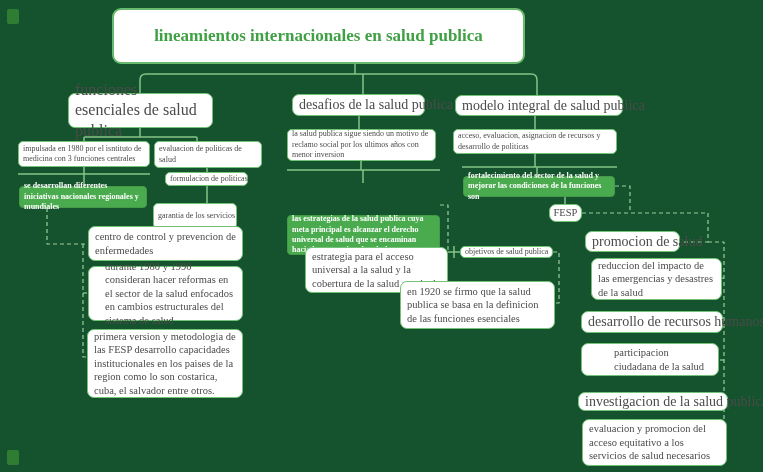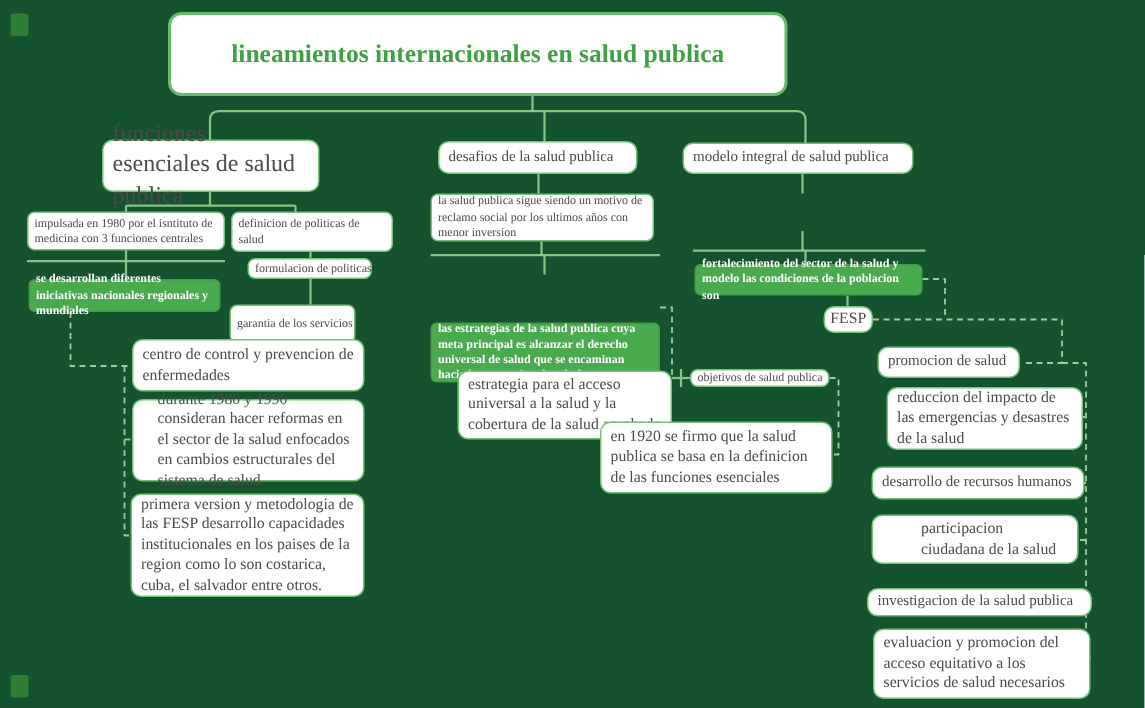--- a/index.html
+++ b/index.html
@@ -7,21 +7,21 @@
     position:relative;width:763px;height:472px;background:#14532d;overflow:hidden;
     font-family:"Liberation Serif","DejaVu Serif",serif;color:#4b4b4b;
   }
   #wires{position:absolute;left:0;top:0;z-index:0;}
   .box{
     position:absolute;z-index:1;box-sizing:border-box;background:#ffffff;
     border:1.4px solid #74c277;border-radius:7px;padding:3px 6px;
     font-size:10.5px;line-height:1.28;display:flex;flex-direction:column;justify-content:center;
   }
   .box.sm{font-size:8px;line-height:1.3;padding:2px 4px;border-radius:5px;}
-  .box.nw{white-space:nowrap;font-size:10px;align-items:flex-start;}
+  .box.nw{white-space:nowrap;font-size:14px;align-items:flex-start;}
   .box.green{background:#4aab4e;border-color:#459a48;color:#ffffff;font-weight:bold;border-radius:4px;}
   .box.title{
     border:2px solid #68bb6c;border-radius:9px;color:#3fa044;font-weight:bold;
     font-size:17px;line-height:1.45;text-align:center;align-items:center;
   }
   .box.fesp{align-items:center;font-size:10.5px;}
   .corner-mark{position:absolute;z-index:2;width:12px;height:15px;background:#2e7d32;border-radius:2px;}
 </style>
 </head>
 <body>
@@ -79,38 +79,39 @@
     </g>
   </svg>
 
   <div class="corner-mark" style="left:7px;top:9px;"></div>
   <div class="corner-mark" style="left:7px;top:450px;"></div>
 
   <div class="box title" style="left:112px;top:8px;width:413px;height:56px;">lineamientos internacionales en salud publica</div>
 
   <div class="box" style="left:68px;top:93px;width:145px;height:35px;font-size:16px;">funciones esenciales de salud publica</div>
   <div class="box nw" style="left:292px;top:94px;width:133px;height:22px;">desafios de la salud publica</div>
-  <div class="box nw" style="left:455px;top:95px;width:154px;height:21px;">modelo integral de salud publica</div>
+  <div class="box nw" style="left:455px;top:95px;width:168px;height:21px;">modelo integral de salud publica</div>
 
   <div class="box sm" style="left:18px;top:141px;width:132px;height:26px;">impulsada en 1980 por el isntituto de medicina con 3 funciones centrales</div>
-  <div class="box sm" style="left:154px;top:141px;width:108px;height:27px;">definicion de politicas de salud</div>
+  <div class="box sm" style="left:154px;top:141px;width:108px;height:27px;">evaluacion de politicas de salud</div>
   <div class="box sm green" style="left:19px;top:186px;width:128px;height:22px;">se desarrollan diferentes iniciativas nacionales regionales y mundiales</div>
   <div class="box sm" style="left:165px;top:172px;width:83px;height:14px;white-space:nowrap;">formulacion de politicas</div>
   <div class="box sm" style="left:153px;top:203px;width:84px;height:26px;white-space:nowrap;">garantia de los servicios</div>
   <div class="box" style="left:88px;top:226px;width:155px;height:35px;">centro de control y prevencion de enfermedades</div>
   <div class="box" style="left:88px;top:266px;width:155px;height:55px;padding-left:16px;">durante 1980 y 1990 consideran hacer reformas en el sector de la salud enfocados en cambios estructurales del sistema de salud</div>
   <div class="box" style="left:87px;top:329px;width:156px;height:69px;">primera version y metodologia de las FESP desarrollo capacidades institucionales en los paises de la region como lo son costarica, cuba, el salvador entre otros.</div>
 
   <div class="box sm" style="left:287px;top:129px;width:149px;height:32px;">la salud publica sigue siendo un motivo de reclamo social por los ultimos años con menor inversion</div>
   <div class="box sm green" style="left:287px;top:183px;width:153px;height:40px;margin-top:32px;">las estrategias de la salud publica cuya meta principal es alcanzar el derecho universal de salud que se encaminan hacia la promocion de salud</div>
   <div class="box" style="left:305px;top:227px;width:143px;height:46px;margin-top:20px;">estrategia para el acceso universal a la salud y la cobertura de la salud aprobada</div>
   <div class="box sm" style="left:460px;top:246px;width:93px;height:12px;white-space:nowrap;">objetivos de salud publica</div>
   <div class="box" style="left:400px;top:281px;width:155px;height:48px;">en 1920 se firmo que la salud publica se basa en la definicion de las funciones esenciales</div>
 
-  <div class="box sm green" style="left:463px;top:176px;width:152px;height:21px;">fortalecimiento del sector de la salud y modelo las condiciones de la poblacion son</div>
+  <div class="box sm" style="left:453px;top:129px;width:164px;height:25px;">acceso, evaluacion, asignacion de recursos y desarrollo de politicas</div>
+  <div class="box sm green" style="left:463px;top:176px;width:152px;height:21px;">fortalecimiento del sector de la salud y mejorar las condiciones de la funciones son</div>
   <div class="box fesp" style="left:549px;top:204px;width:33px;height:18px;">FESP</div>
   <div class="box nw" style="left:585px;top:231px;width:95px;height:21px;">promocion de salud</div>
   <div class="box" style="left:591px;top:258px;width:131px;height:42px;">reduccion del impacto de las emergencias y desastres de la salud</div>
   <div class="box nw" style="left:581px;top:311px;width:142px;height:22px;">desarrollo de recursos humanos</div>
   <div class="box" style="left:581px;top:343px;width:138px;height:33px;padding-left:32px;">participacion ciudadana de la salud</div>
   <div class="box nw" style="left:578px;top:392px;width:150px;height:19px;">investigacion de la salud publica</div>
   <div class="box" style="left:582px;top:419px;width:145px;height:47px;">evaluacion y promocion del acceso equitativo a los servicios de salud necesarios</div>
 
 </div>
 

